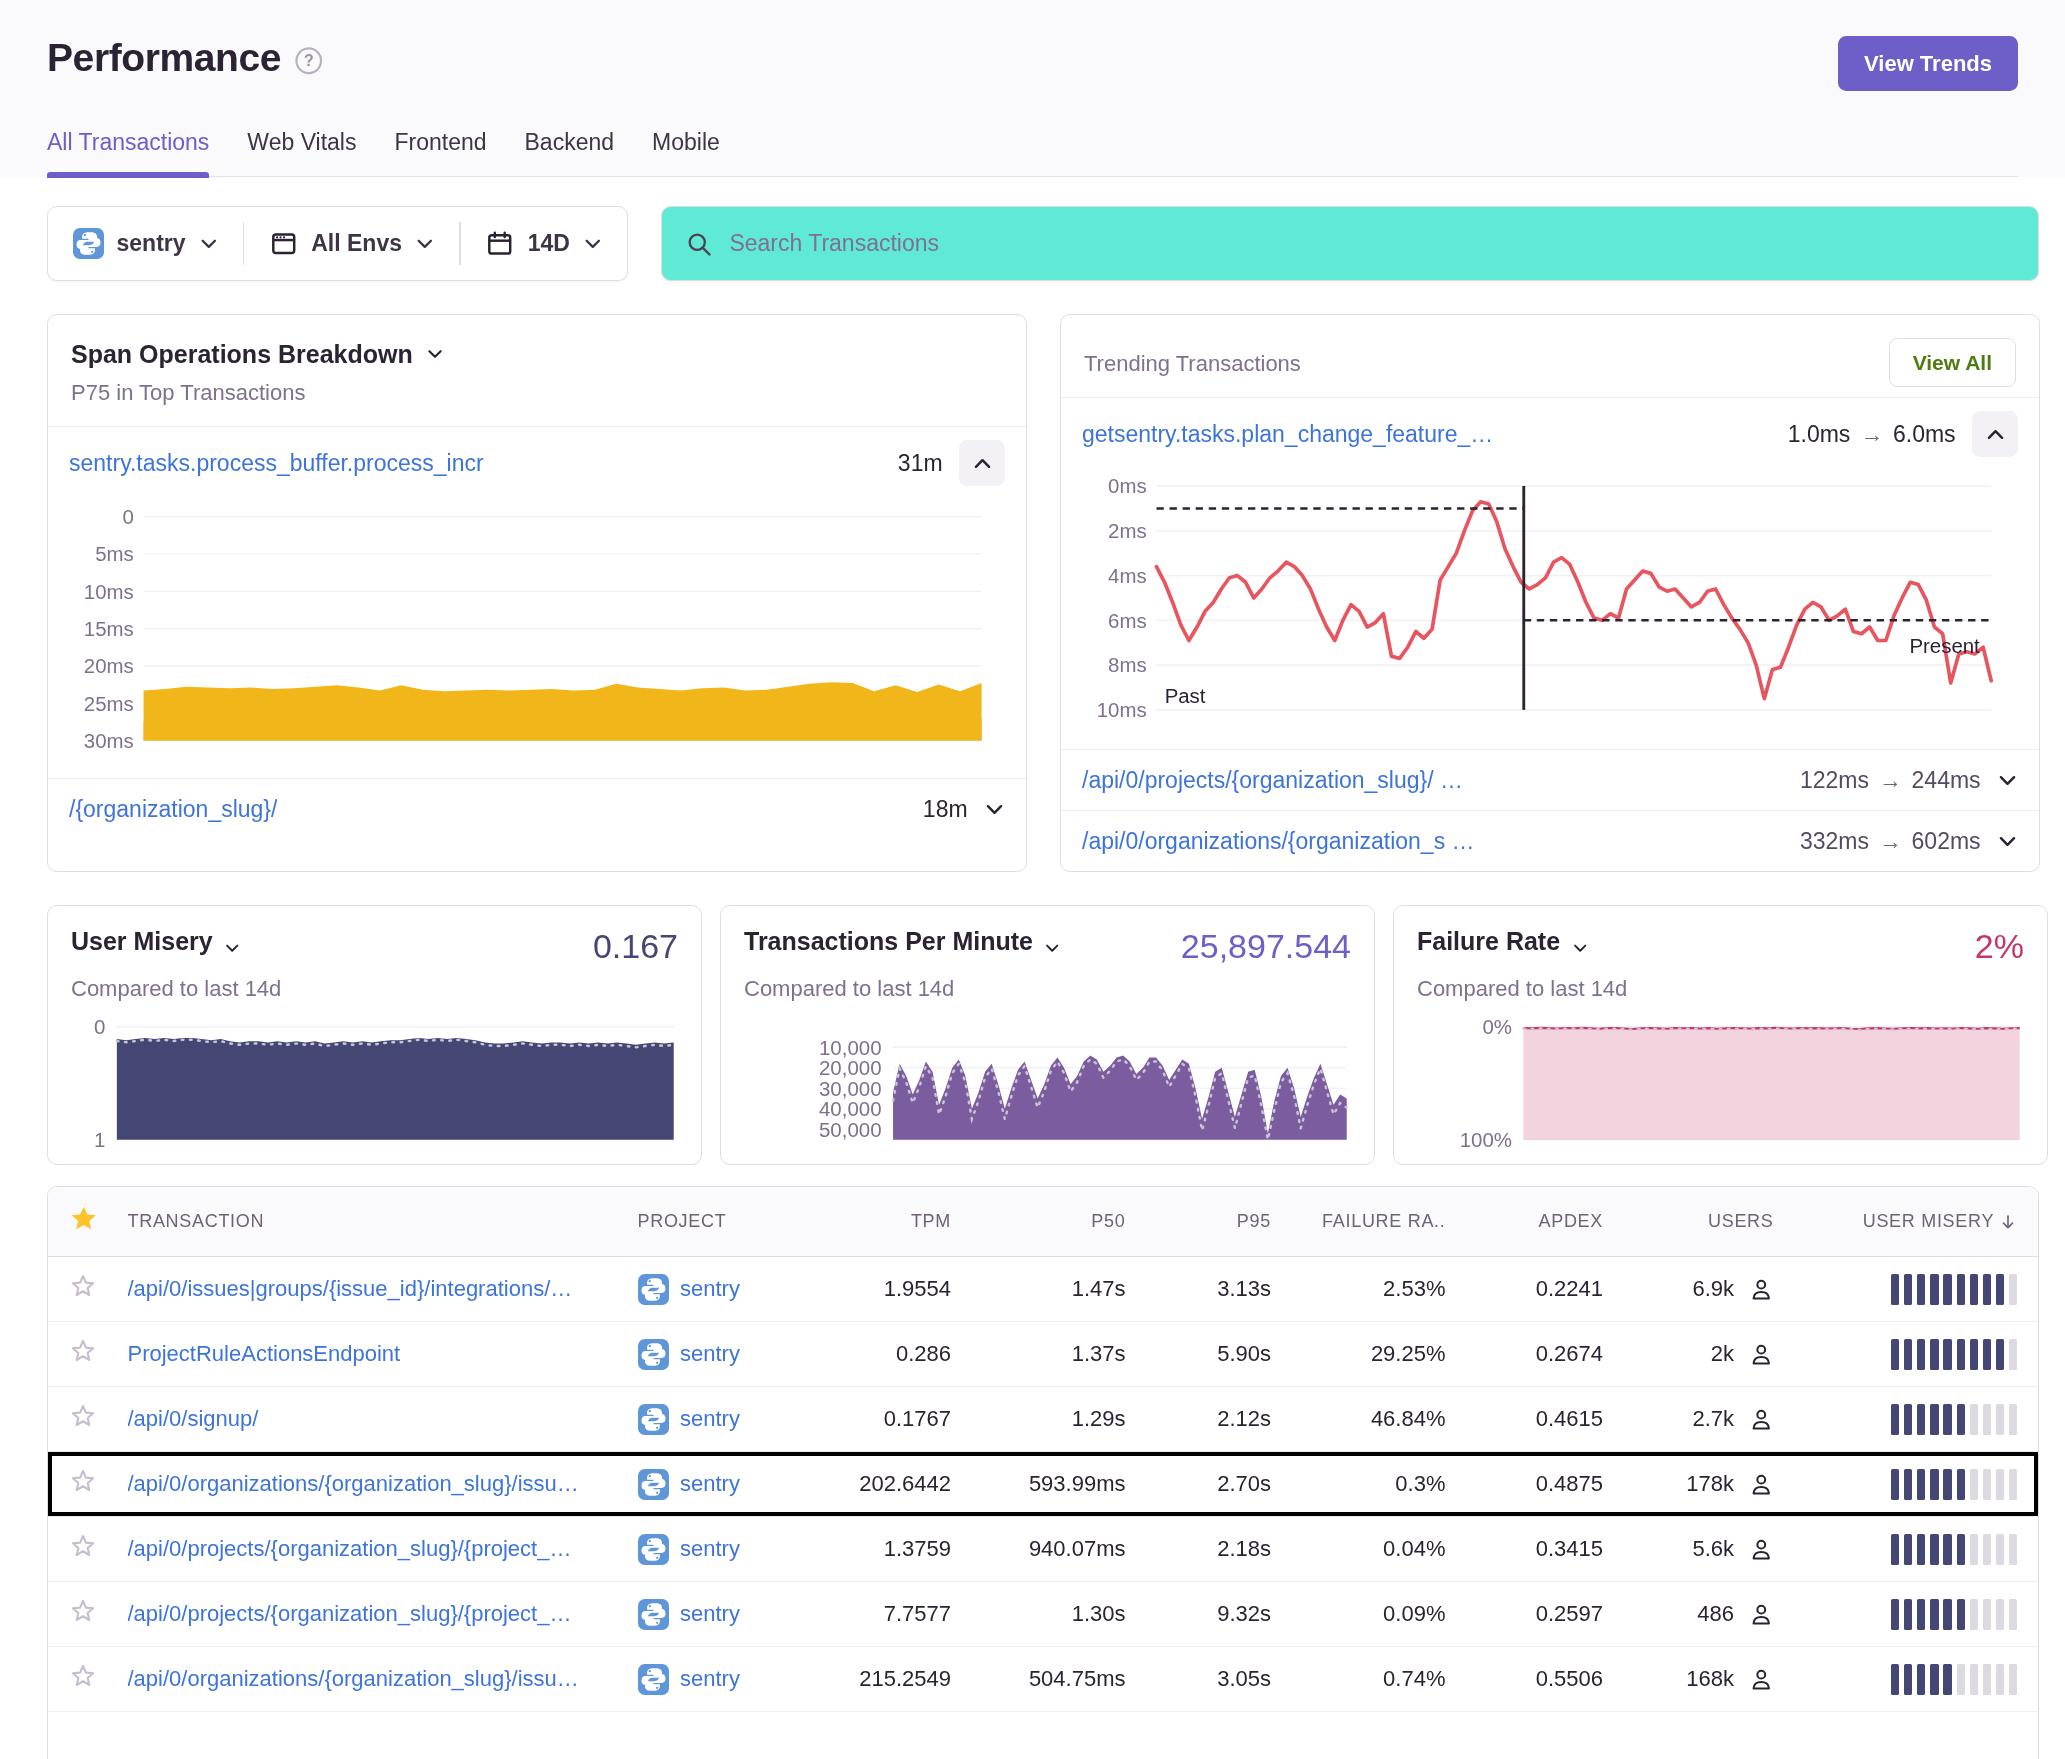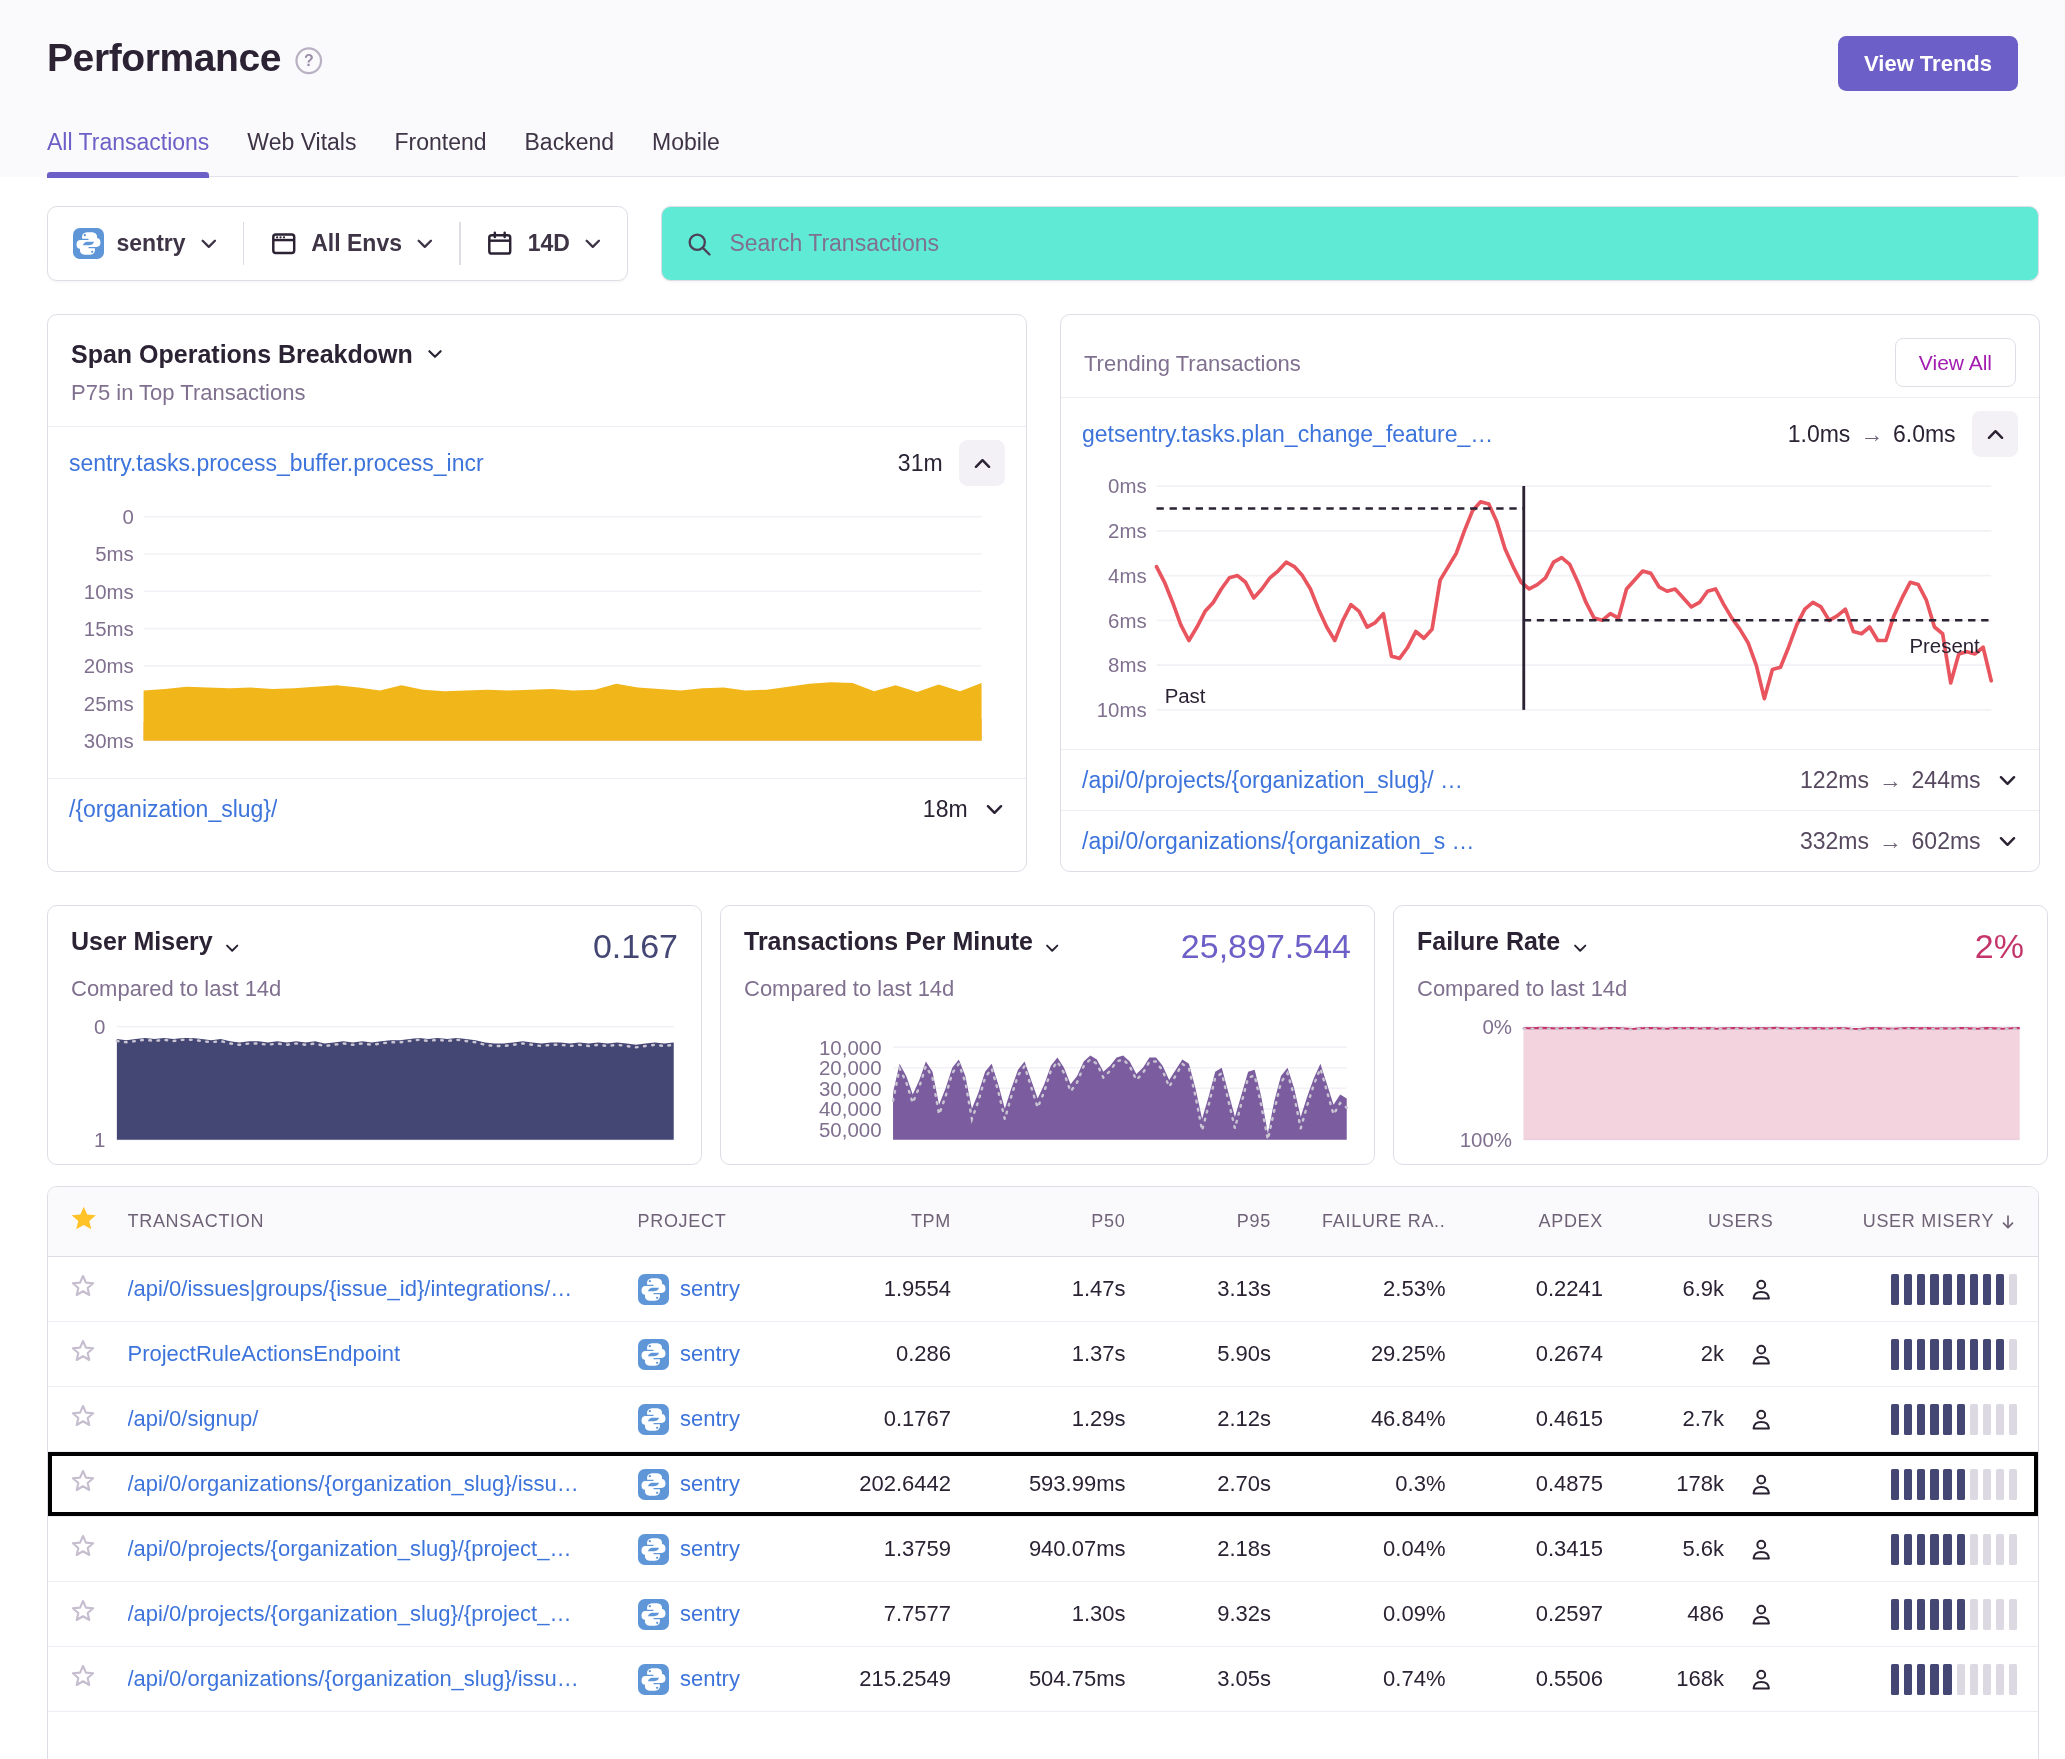--- a/index.html
+++ b/index.html
@@ -40,21 +40,21 @@
     border-radius:9.8px;padding:0 23px;background:#5eead4;box-shadow:0 1.6px 1.6px rgba(43,34,51,.03)}
   .searchbox input{border:none;outline:none;flex:1;font-size:23px;font-family:inherit;color:#3E3446;background:transparent}
   .searchbox input::placeholder{color:var(--muted)}
 
   .panels{display:grid;grid-template-columns:980px 980px;gap:33px;margin-top:33px}
   .panel{border:1.6px solid var(--border);border-radius:9.8px;background:#fff;overflow:hidden}
   .phead{padding:24.5px 23px 19.6px 23px;border-bottom:1.6px solid var(--rowline);position:relative}
   .ptitle{font-size:25px;font-weight:700;display:flex;align-items:center;gap:13px;cursor:pointer}
   .psub{margin-top:11.5px;font-size:22px;color:var(--muted)}
   .btn-light{position:absolute;right:23px;top:23px;background:#fff;border:1.6px solid var(--border);
-    border-radius:8.2px;font-size:21px;font-weight:400;color:#a21caf;padding:11.5px 23px;cursor:pointer}
+    border-radius:8.2px;font-size:21px;font-weight:700;color:#4d7c0f;padding:11.5px 23px;cursor:pointer}
   .oprow{display:flex;align-items:center;padding:13px 21px}
   .oprow.bordered{border-top:1.6px solid var(--rowline);padding:16.4px 21px}
   .oplink{font-size:23px;white-space:nowrap;overflow:hidden;max-width:62%}
   .opval{margin-left:auto;font-size:23px;color:var(--heading);display:flex;align-items:center;gap:9.8px}
   .opval .arr{color:#6F6277}
   .collapsebtn{width:46px;height:46px;border:none;background:#F3F0F6;border-radius:8.2px;margin-left:16.4px;
     display:flex;align-items:center;justify-content:center;cursor:pointer}
   .chev{width:21px;height:21px;color:#2B2233;margin-left:16.4px;cursor:pointer}
   .chartwrap{padding:3.3px 13px 13px 13px}
   .chartwrap svg{display:block}
@@ -74,21 +74,21 @@
     column-gap:6.5px;align-items:center;padding:0 21px}
   .thead{height:70px;background:var(--hdrbg);border-bottom:1.6px solid var(--border);
     font-size:18px;font-weight:400;color:#6F6277;letter-spacing:0.7px}
   .thead .c{white-space:nowrap;overflow:hidden}
   .c.r{text-align:right;justify-self:stretch}
   .thead .c.sort{display:flex;align-items:center;justify-content:flex-end;gap:4.9px}
   .trow{height:65px;border-bottom:1.6px solid var(--rowline);font-size:22px;position:relative}
   .trow .txn{white-space:nowrap;overflow:hidden;font-size:22px}
   .trow .proj{display:flex;align-items:center;gap:11.5px;font-size:22px}
   .trow .num{text-align:right;color:var(--heading)}
-  .trow .users{display:flex;align-items:center;justify-content:flex-end;gap:25px}
+  .trow .users{display:flex;align-items:center;justify-content:flex-end;gap:15px}
   .trow .bars{display:flex;justify-content:flex-end;align-items:center;gap:4.9px}
   .bars i{width:8.2px;height:31px;border-radius:1.6px;background:var(--barlight)}
   .bars i.on{background:var(--navy)}
   .trow.hl::after{content:"";position:absolute;inset:0;border:4.9px solid #000;pointer-events:none}
   .star-o{width:28px;height:28px;color:#C6BECF;cursor:pointer}
   .star-f{width:29.5px;height:29.5px;color:var(--star)}
   .pyicon{width:31px;height:31px}
   .usericon{width:24.5px;height:24.5px;color:#2B2233}
 </style>
 </head>

